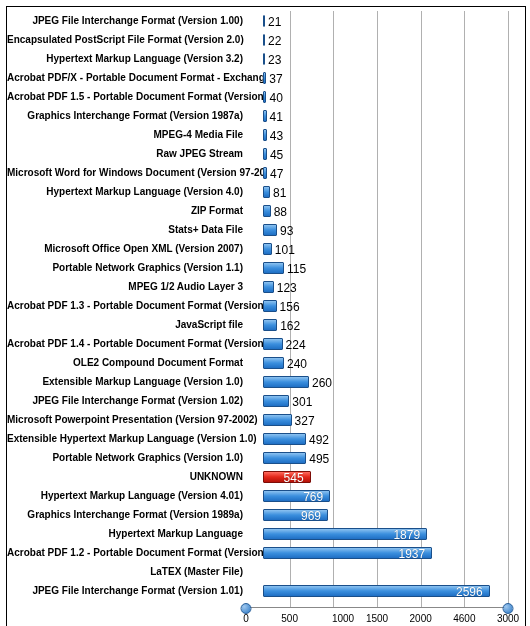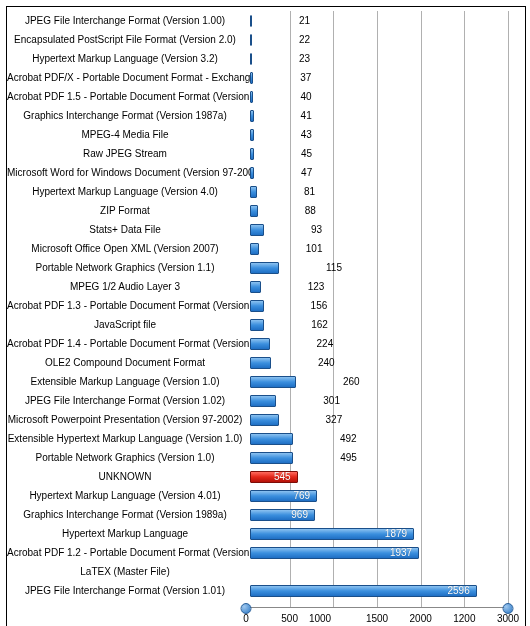--- a/index.html
+++ b/index.html
@@ -33,24 +33,25 @@
     background-position: 282.7px 0, 326.3px 0, 370px 0, 413.6px 0, 457.3px 0, 500.9px 0;
     background-size: 1px 596px;
   }
   .row {
     display: flex;
     align-items: center;
     height: 19px;
   }
   .label {
     width: 236px;
-    text-align: center;
-    padding-right: 7px;
+    text-align: right;
+    padding-right: 20px;
     white-space: nowrap;
     overflow: hidden;
+    font-weight: bold;
   }
   .bar-track {
     flex: 1;
     position: relative;
     height: 12px;
   }
   .bar {
     position: absolute;
     left: 0;
     height: 12px;
@@ -59,23 +60,22 @@
     border-radius: 1px;
     box-sizing: border-box;
   }
   .bar.highlight {
     background: linear-gradient(to bottom, #ff6b5e 0%, #e3271a 50%, #b51208 100%);
     border-color: #7d0d07;
   }
   .value {
     position: absolute;
     top: -1px;
-    font-size: 10px;
+    font-size: 12px;
     white-space: nowrap;
-    margin-left: 44px;
   }
   .value.out { left: calc(100% + 4px); color:#000; }
   .value.in  { right: 6px; color:#fff; font-weight:500; text-shadow:0 0 1px rgba(0,0,0,.4);}
   .axis {
     position: relative;
     margin-left: 239px;
     width: 262px;
     height: 22px;
     border-top: 1px solid #888;
   }
@@ -200,21 +200,21 @@
         <div class="label">Microsoft Office Open XML (Version 2007)</div>
         <div class="bar-track">
           <div class="bar" style="width: 8.82067px;">
             <span class="value out">101</span>
           </div>
         </div>
       </div>
       <div class="row">
         <div class="label">Portable Network Graphics (Version 1.1)</div>
         <div class="bar-track">
-          <div class="bar" style="width: 29px;">
+          <div class="bar" style="width: 21px;">
             <span class="value out">115</span>
           </div>
         </div>
       </div>
       <div class="row">
         <div class="label">MPEG 1/2 Audio Layer 3</div>
         <div class="bar-track">
           <div class="bar" style="width: 10.742px;">
             <span class="value out">123</span>
           </div>
@@ -340,21 +340,21 @@
         <div class="bar-track">
           <div class="bar" style="width: 226.717px;">
             <span class="value in">2596</span>
           </div>
         </div>
       </div>
     </div>
   <div class="axis" id="axis">
       <span class="tick" style="left: 0px;">0</span>
       <span class="tick" style="left: 43.6667px;">500</span>
-      <span class="tick" style="left: 74px;">1000</span>
+      <span class="tick" style="left: 97px;">1000</span>
       <span class="tick" style="left: 131px;">1500</span>
       <span class="tick" style="left: 174.667px;">2000</span>
-      <span class="tick" style="left: 218.333px;">1200</span>
+      <span class="tick" style="left: 218.333px;">4600</span>
       <span class="tick" style="left: 262px;">3000</span>
       <span class="knob" style="left: 0px;"></span>
       <span class="knob" style="left: 262px;"></span>
     </div>
 </div>
 
 </body></html>

